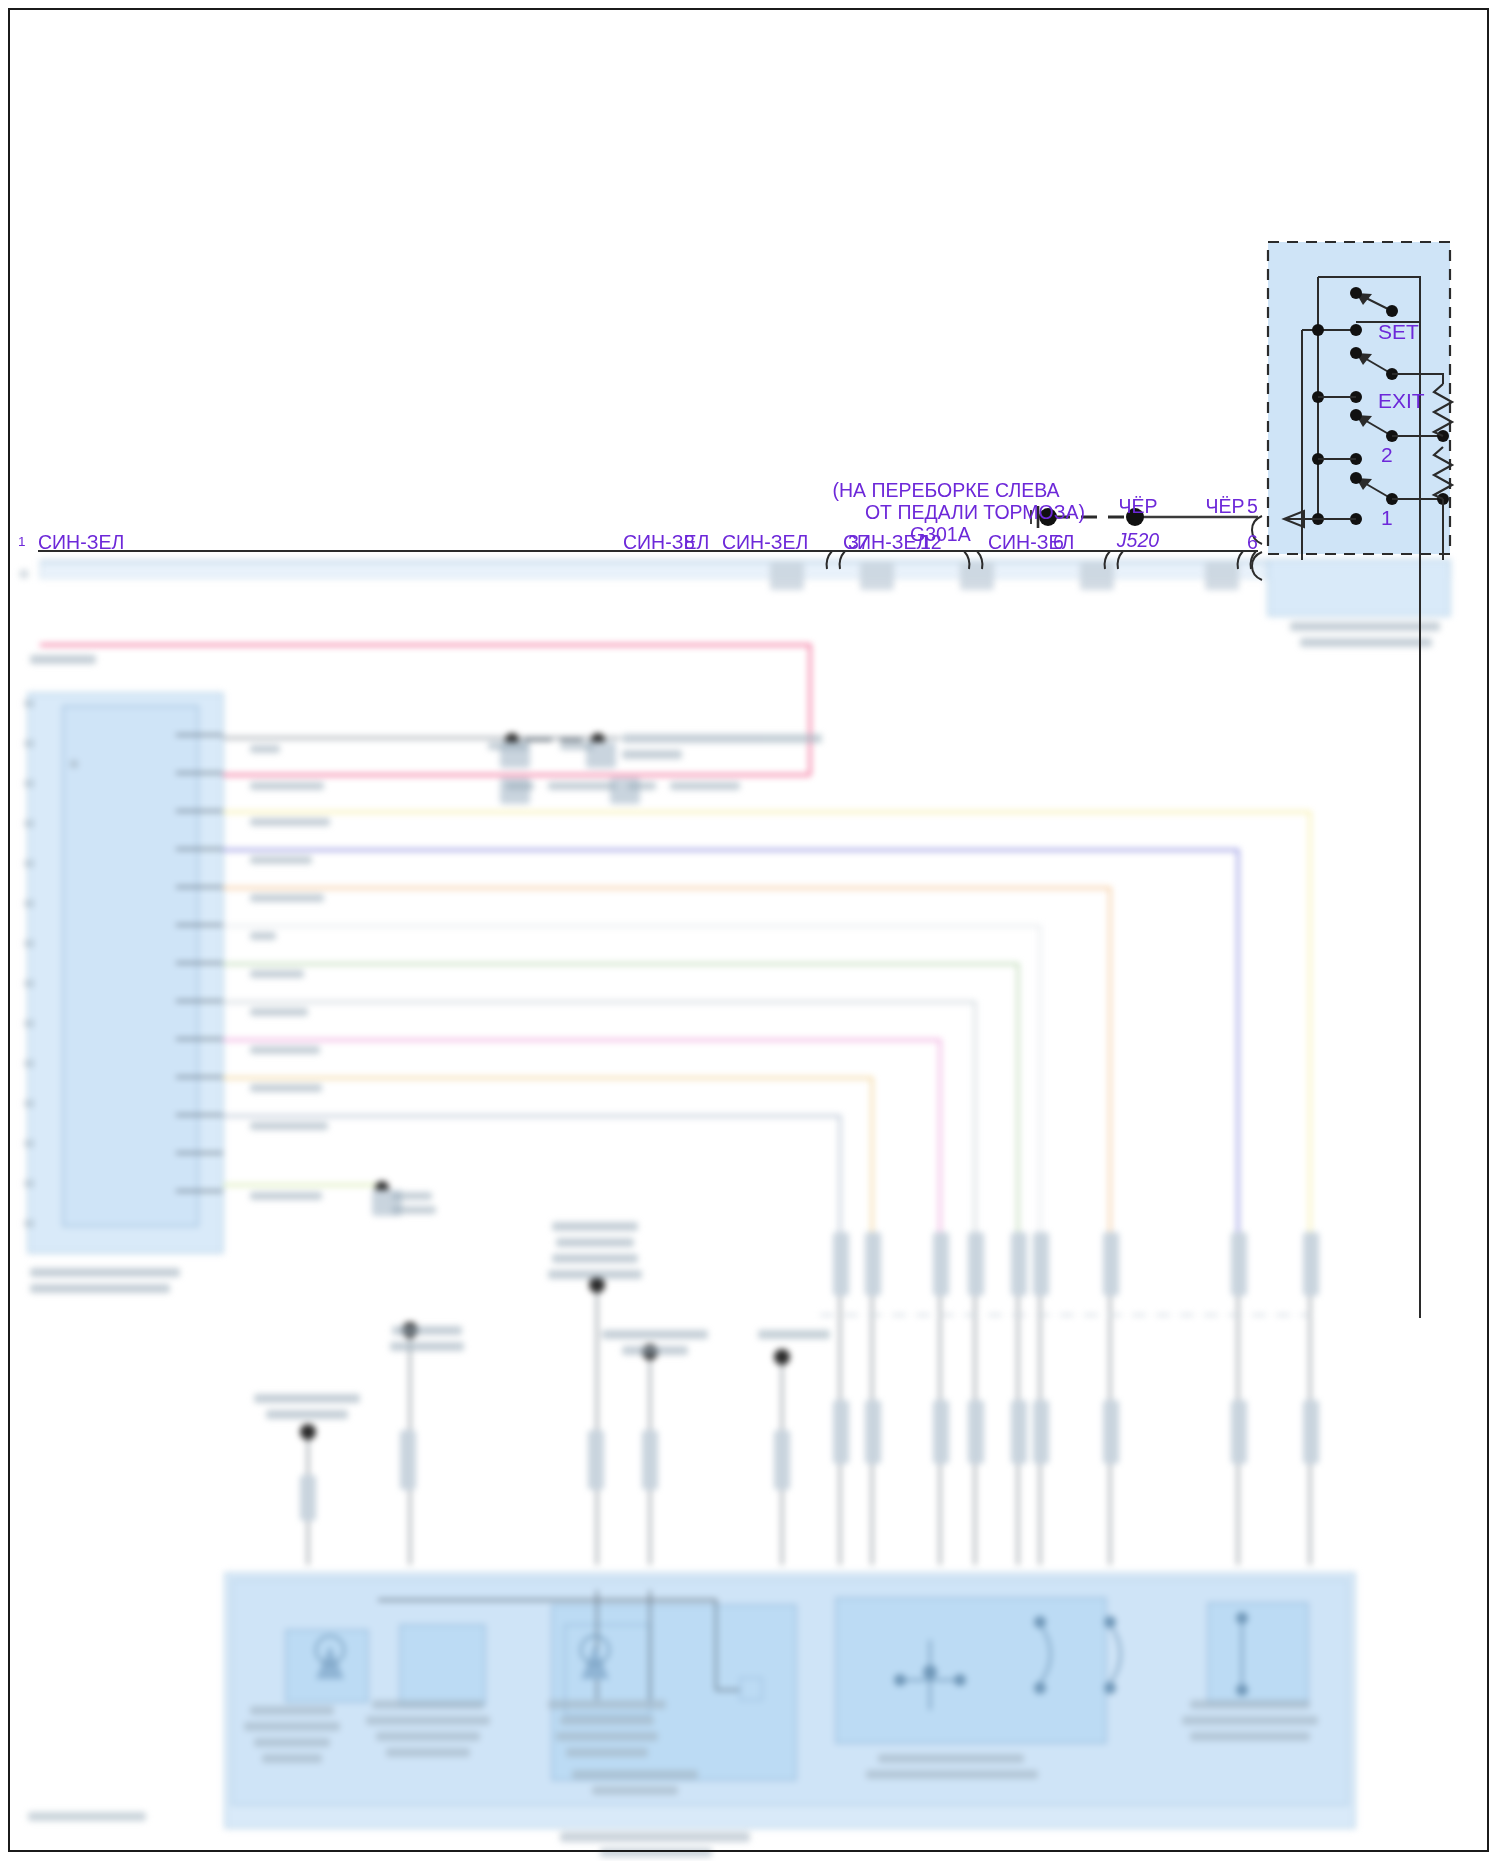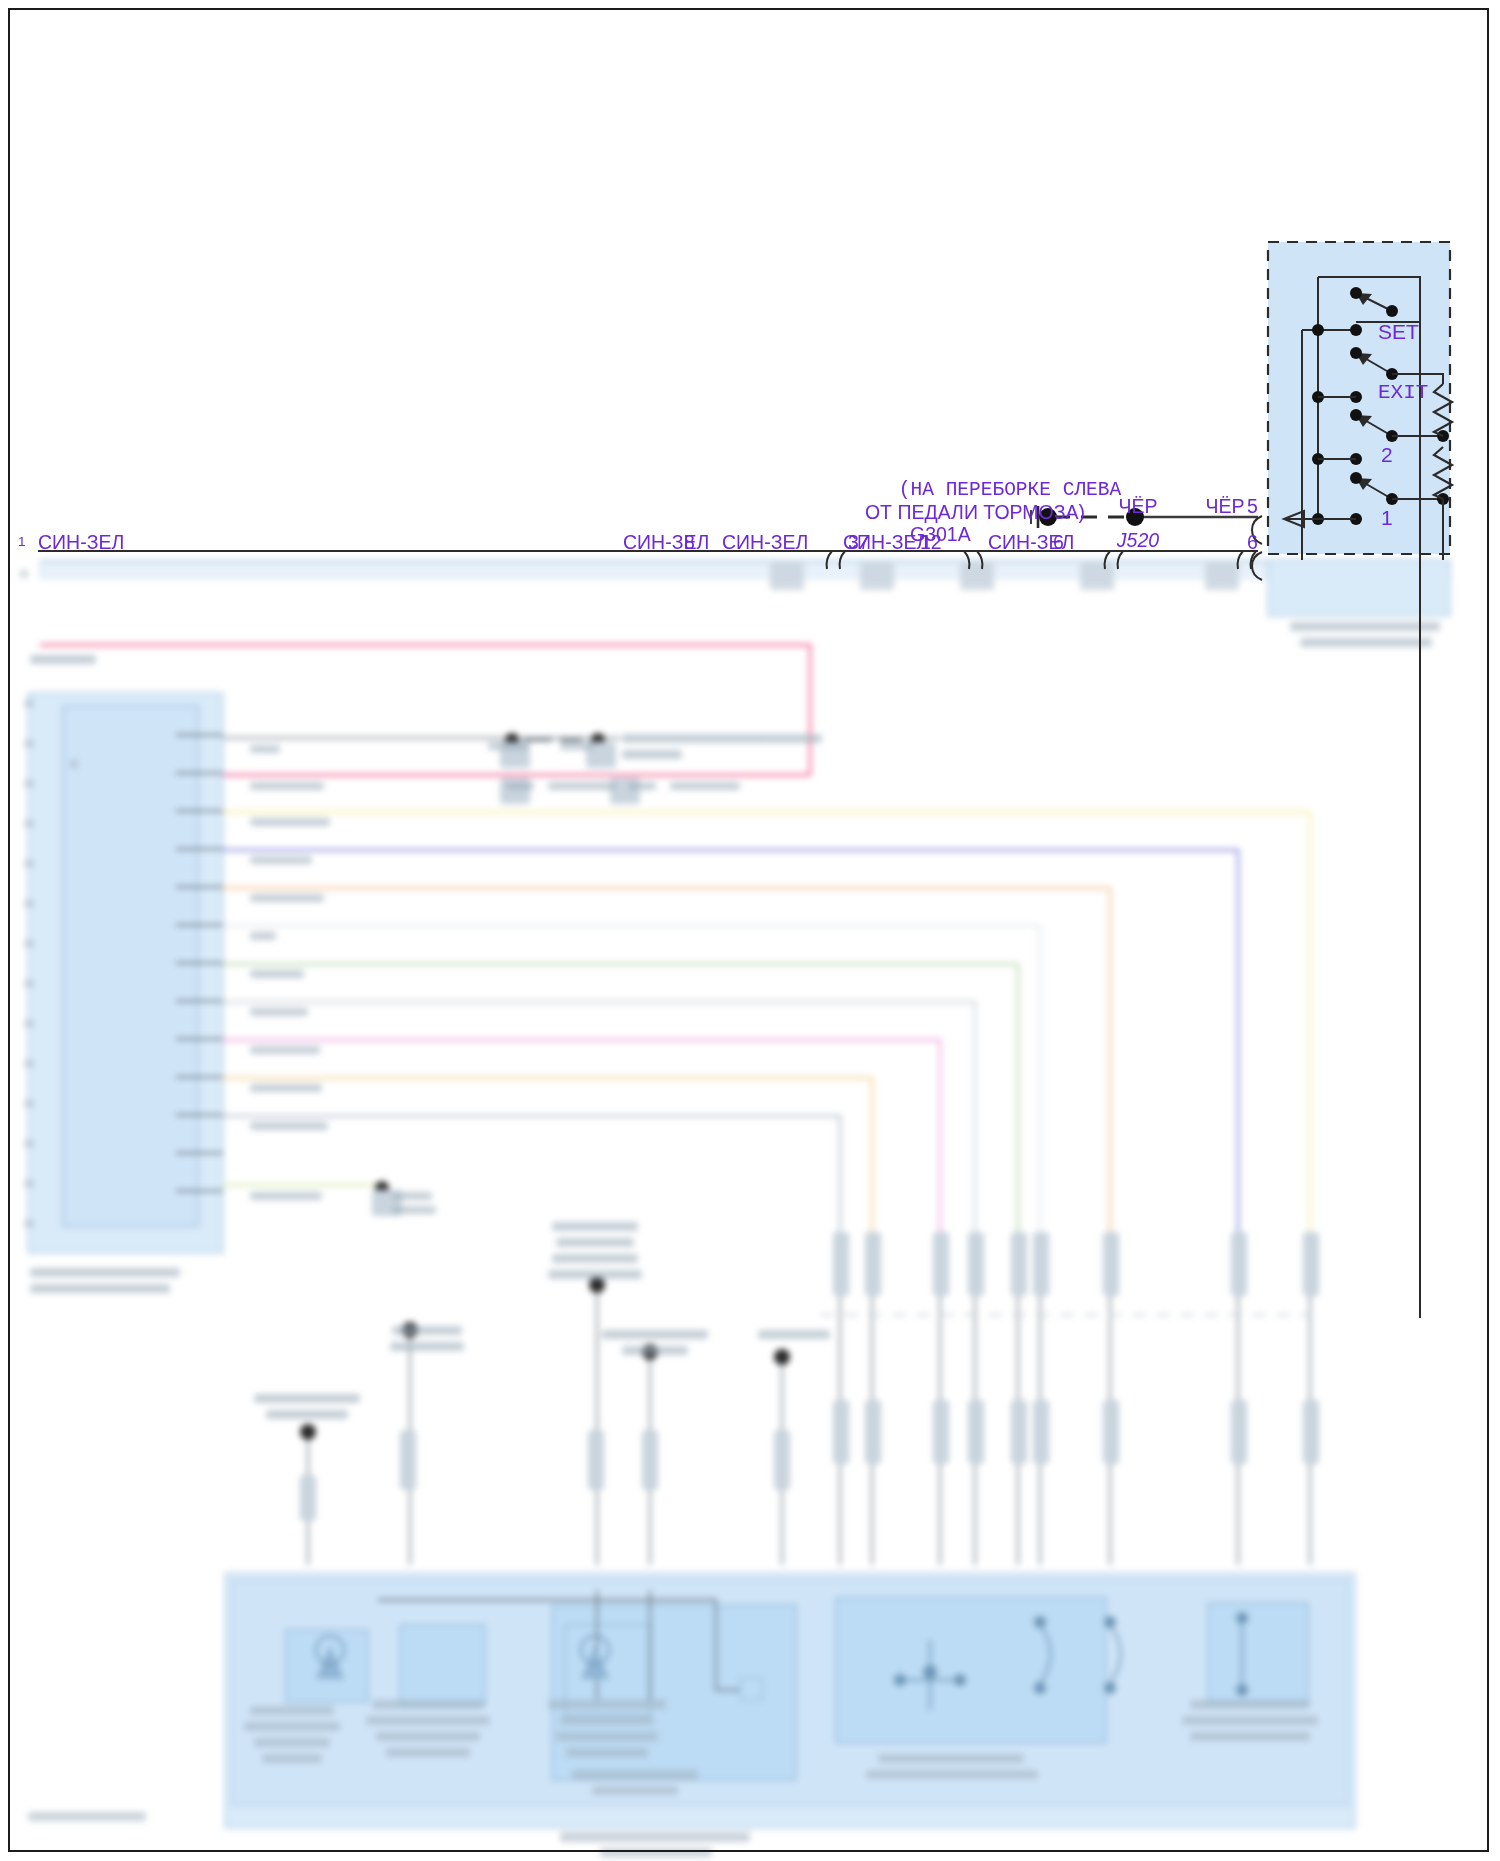--- a/index.html
+++ b/index.html
@@ -386,21 +386,21 @@
       <path d="M964 551 q7 8 5 18"></path>
         <path d="M977 551 q7 8 5 18"></path>
       <path d="M1110 551 q-7 8 -5 18"></path>
         <path d="M1123 551 q-7 8 -5 18"></path>
       <path d="M1243 551 q-7 8 -5 18"></path>
         <path d="M1256 551 q-7 8 -5 18"></path>
     </g>
 
   </svg>
 
-  <div class="txt t19 ctr" style="left:860px;top:479px;width:300px;font-family:Liberation Mono, monospace;">(НА ПЕРЕБОРКЕ СЛЕВА</div>
+  <div class="txt t19 ctr" style="left:796px;top:479px;width:300px;">(НА ПЕРЕБОРКЕ СЛЕВА</div>
   <div class="txt t19 ctr" style="left:825px;top:501px;width:300px;">ОТ ПЕДАЛИ ТОРМОЗА)</div>
 
   <div class="txt t19 rt" style="left:910px;top:523px;width:120px;">G301A</div>
 
   <div class="txt t19 ctr" style="left:1078px;top:495px;width:120px;">ЧЁР</div>
 
   <div class="txt t19 ctr" style="left:1098px;top:529px;width:80px;font-style:italic;">J520</div>
 
   <div class="txt t19 ctr" style="left:1170px;top:495px;width:110px;">ЧЁР</div>
 
@@ -416,19 +416,19 @@
   <div class="txt t19" style="left:722px;top:531px;">СИН-ЗЕЛ</div>
   <div class="txt t19" style="left:820px;top:531px;margin-left:28px;">37</div>
 
   <div class="txt t19" style="left:843px;top:531px;">СИН-ЗЕЛ</div>
   <div class="txt t19" style="left:920px;top:531px;">12</div>
 
   <div class="txt t19" style="left:988px;top:531px;">СИН-ЗЕЛ</div>
   <div class="txt t19" style="left:1053px;top:531px;">6</div>
 
   <div class="txt t21" style="left:1378px;top:320px;">SET</div>
-  <div class="txt t21" style="left:1378px;top:381px;font-family:Liberation Mono, monospace;">EXIT</div>
+  <div class="txt t21" style="left:1378px;top:389px;">EXIT</div>
   <div class="txt t21" style="left:1381px;top:443px;">2</div>
   <div class="txt t21" style="left:1381px;top:506px;">1</div>
 
   <div id="frame"></div>
 
 </div>
 
 </body></html>

